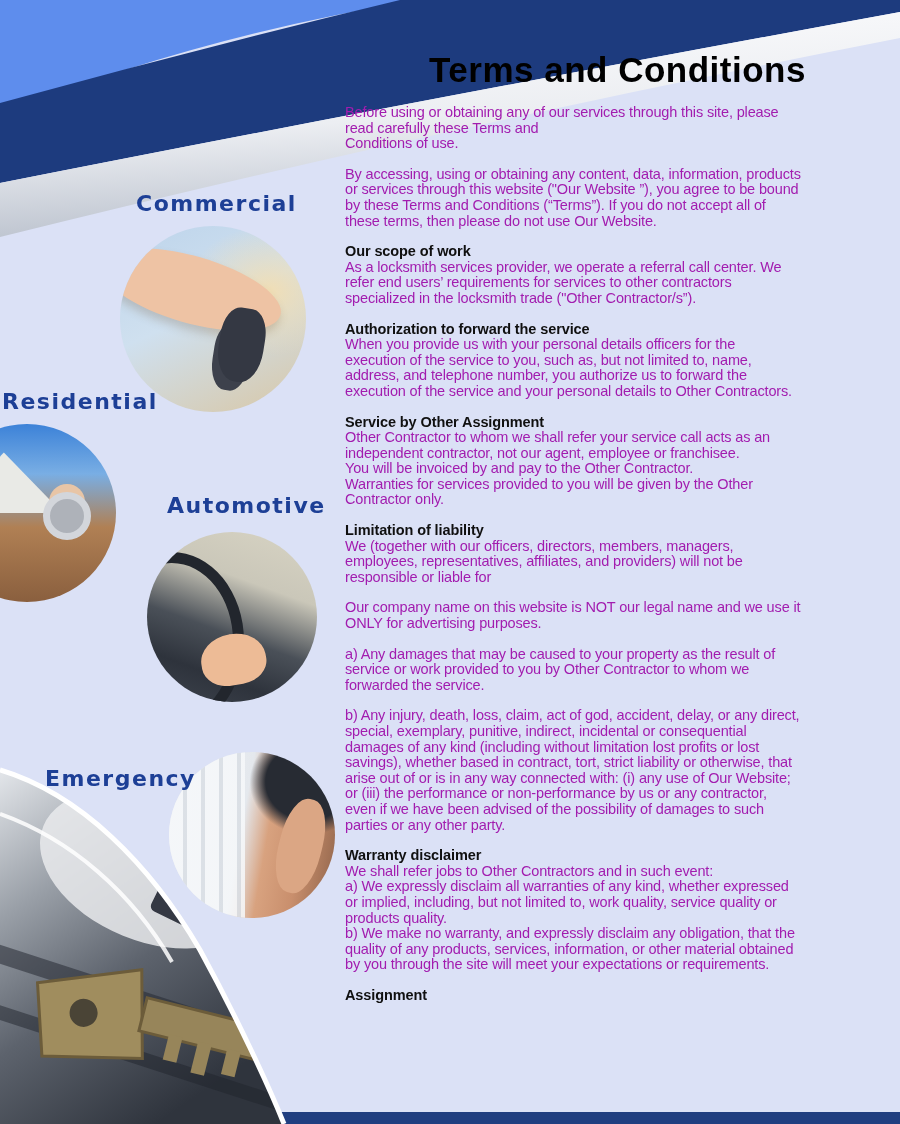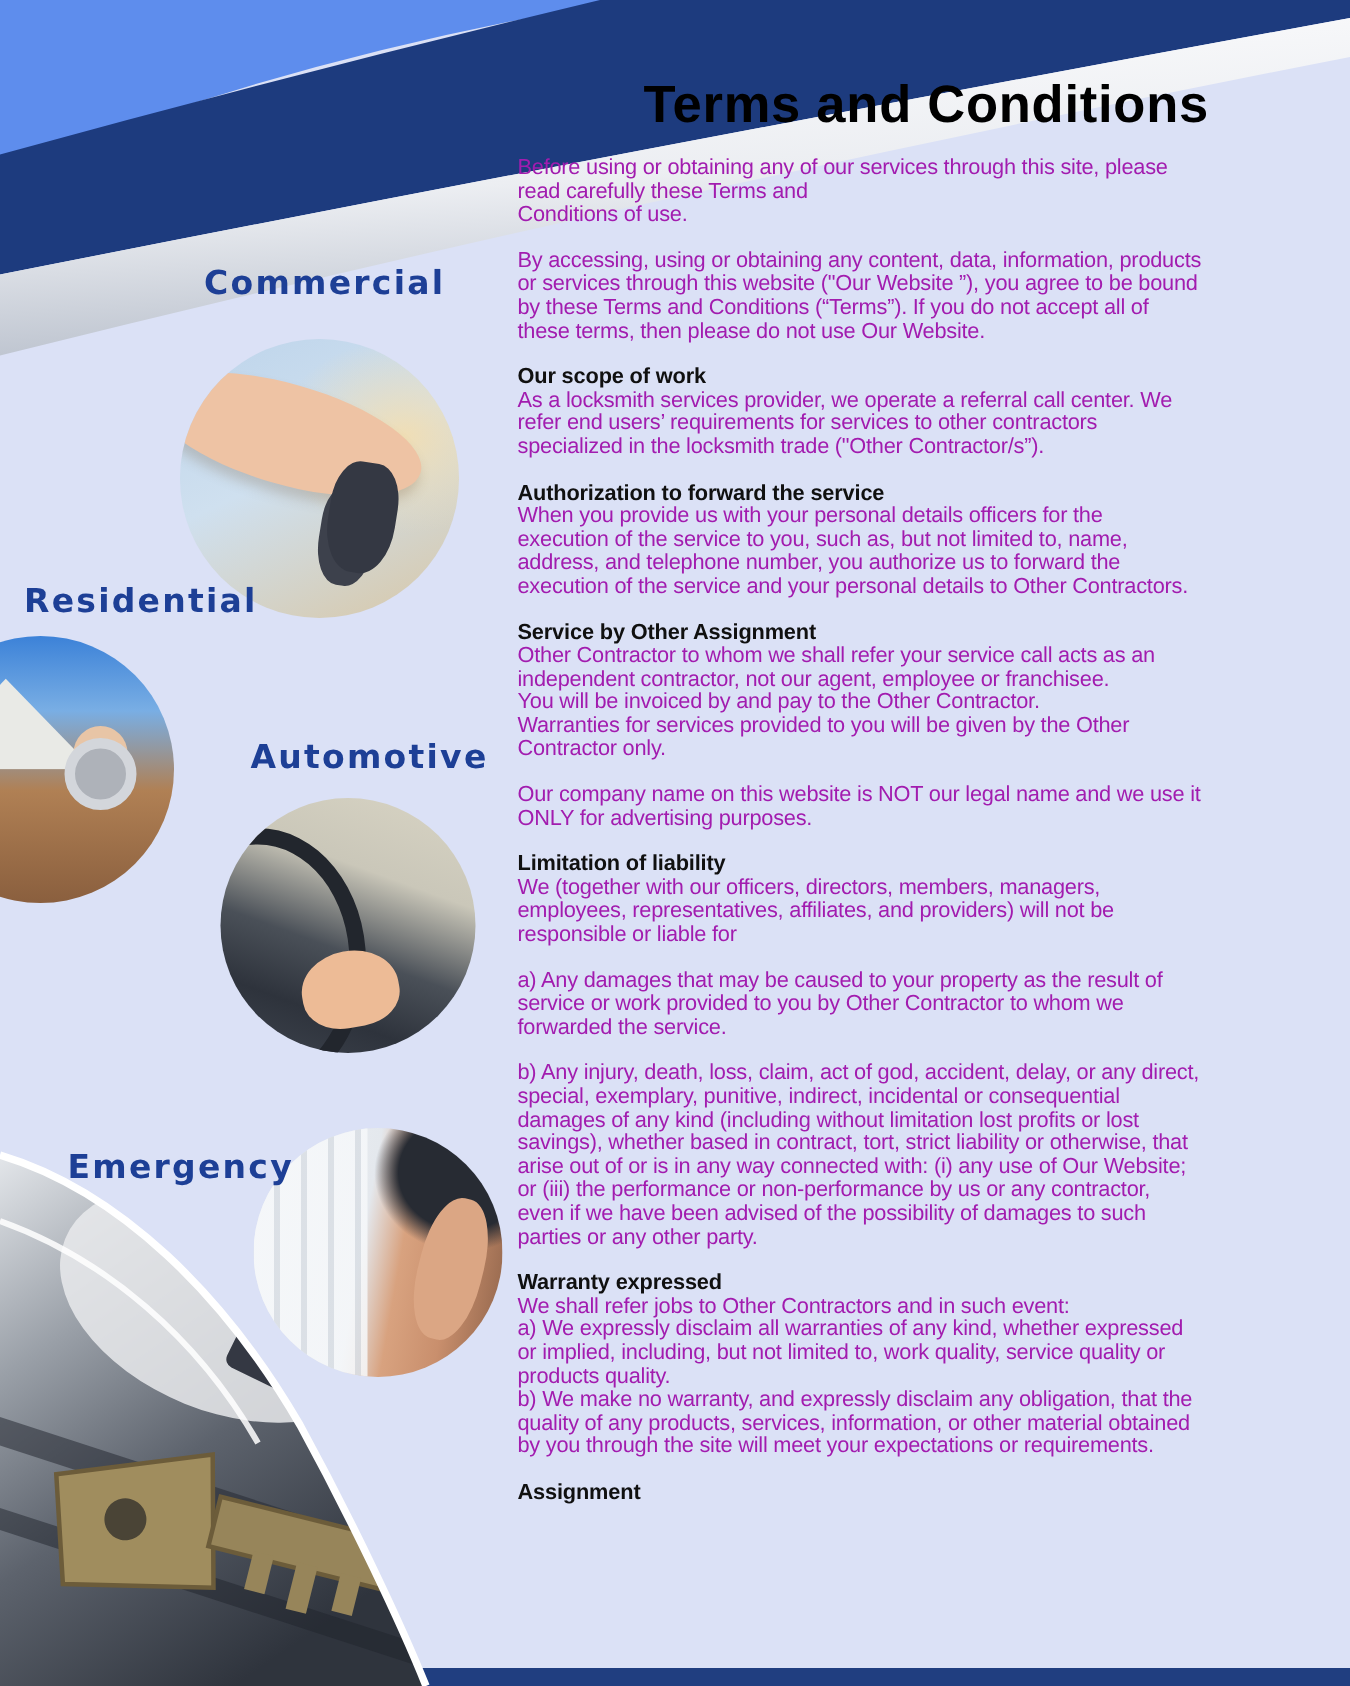--- a/index.html
+++ b/index.html
@@ -13,22 +13,22 @@
   
   .bottom-strip{position:absolute;left:0;right:0;bottom:0;height:12px;background:#203e80;z-index:1;}
   .bottom-photo{position:absolute;left:0;top:754px;z-index:2;}
   
   .side-label{
     position:absolute;z-index:3;
     font-family:"DejaVu Sans", sans-serif;
     font-weight:700;color:#1d3f96;font-size:22px;letter-spacing:1.5px;
     white-space:nowrap;
   }
-  #l-commercial{left:136px;top:177px;}
-  #l-residential{left:16px;top:389px;}
+  #l-commercial{left:136px;top:191px;}
+  #l-residential{left:2px;top:389px;}
   #l-automotive{left:167px;top:493px;}
   #l-emergency{left:45px;top:733px;margin-top:33px;}
   .circle{position:absolute;border-radius:50%;overflow:hidden;z-index:2;}
   .circle:before,.circle:after{content:'';position:absolute;}
   #c-commercial{
     left:120px;top:226px;width:186px;height:186px;
     background:
       radial-gradient(130px 100px at 80% 35%, rgba(242,222,178,.95), rgba(242,222,178,0) 65%),
       linear-gradient(155deg,#bdd4eb 0%,#cfe0ef 45%,#d8c7a6 100%);
   }
@@ -189,46 +189,46 @@
       </div>
       <div class="block">
         <div class="bh">Service by Other Assignment</div>
         <div class="bp">Other Contractor to whom we shall refer your service call acts as an
 independent contractor, not our agent, employee or franchisee.
 You will be invoiced by and pay to the Other Contractor.
 Warranties for services provided to you will be given by the Other
 Contractor only.</div>
       </div>
       <div class="block">
-        <div class="bp">Our company name on this website is NOT our legal name and we use it
-ONLY for advertising purposes.</div>
-      </div>
-      <div class="block">
         <div class="bh">Limitation of liability</div>
         <div class="bp">We (together with our officers, directors, members, managers,
 employees, representatives, affiliates, and providers) will not be
 responsible or liable for</div>
+      </div>
+      <div class="block">
+        <div class="bp">Our company name on this website is NOT our legal name and we use it
+ONLY for advertising purposes.</div>
       </div>
       <div class="block">
         <div class="bp">a) Any damages that may be caused to your property as the result of
 service or work provided to you by Other Contractor to whom we
 forwarded the service.</div>
       </div>
       <div class="block">
         <div class="bp">b) Any injury, death, loss, claim, act of god, accident, delay, or any direct,
 special, exemplary, punitive, indirect, incidental or consequential
 damages of any kind (including without limitation lost profits or lost
 savings), whether based in contract, tort, strict liability or otherwise, that
 arise out of or is in any way connected with: (i) any use of Our Website;
 or (iii) the performance or non-performance by us or any contractor,
 even if we have been advised of the possibility of damages to such
 parties or any other party.</div>
       </div>
       <div class="block">
-        <div class="bh">Warranty expressed</div>
+        <div class="bh">Warranty disclaimer</div>
         <div class="bp">We shall refer jobs to Other Contractors and in such event:
 a) We expressly disclaim all warranties of any kind, whether expressed
 or implied, including, but not limited to, work quality, service quality or
 products quality.
 b) We make no warranty, and expressly disclaim any obligation, that the
 quality of any products, services, information, or other material obtained
 by you through the site will meet your expectations or requirements.</div>
       </div>
       <div class="block">
         <div class="bh">Assignment</div>

